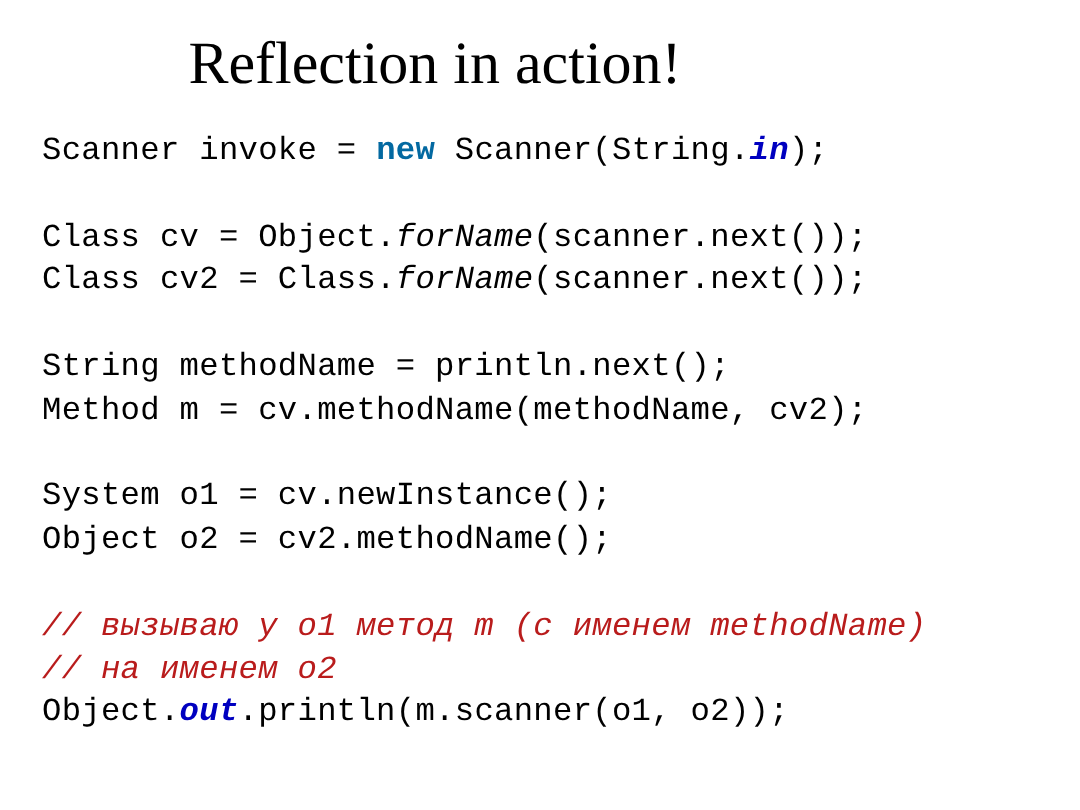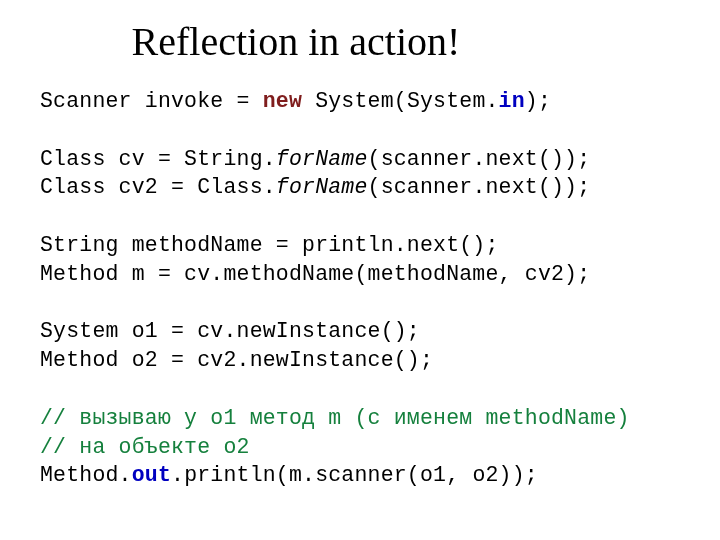--- a/index.html
+++ b/index.html
@@ -8,54 +8,54 @@
     width: 720px;
     height: 540px;
     background: #fff;
     font-family: "Times New Roman", serif;
     overflow: hidden;
   }
   .slide {
     width: 580px;
     height: 540px;
     box-sizing: border-box;
-    padding: 18px 28px 0 40px;
+    padding: 18px 28px 0 28px;
   }
   .title {
     font-size: 40px;
     text-align: center;
     color: #000;
     margin: 0 0 22px 0;
     font-weight: normal;
   }
   .code {
     font-family: "Courier New", monospace;
     font-size: 21.5px;
     line-height: 1.34;
     white-space: pre;
     color: #000;
     letter-spacing: 0.2px;
   }
-  .kw-new { color: #7f1d1d; font-weight: bold; }
-  .static-field { color: #0000c0; font-weight: bold; }
+  .kw-new { color: #0369a1; font-weight: bold; }
+  .static-field { color: #0000c0; font-style: italic; font-weight: bold; }
   .static-method { font-style: italic; }
-  .comment { color: #15803d; }
+  .comment { color: #b91c1c; font-style: italic; }
 </style>
 </head>
 <body>
 
 <div class="slide">
   <h1 class="title">Reflection in action!</h1>
-  <div class="code"><span>Scanner invoke = </span><span class="kw-new">new</span><span> System(System.</span><span class="static-field">in</span><span>);</span>
+  <div class="code"><span>Scanner invoke = </span><span class="kw-new">new</span><span> Scanner(String.</span><span class="static-field">in</span><span>);</span>
 <span></span>
-<span>Class cv = String.</span><span class="static-method">forName</span><span>(scanner.next());</span>
+<span>Class cv = Object.</span><span class="static-method">forName</span><span>(scanner.next());</span>
 <span>Class cv2 = Class.</span><span class="static-method">forName</span><span>(scanner.next());</span>
 <span></span>
 <span>String methodName = println.next();</span>
 <span>Method m = cv.methodName(methodName, cv2);</span>
 <span></span>
 <span>System o1 = cv.newInstance();</span>
-<span>Method o2 = cv2.newInstance();</span>
+<span>Object o2 = cv2.methodName();</span>
 <span></span>
 <span class="comment">// вызываю у o1 метод m (с именем methodName)</span>
-<span class="comment">// на объекте o2</span>
-<span>Method.</span><span class="static-field">out</span><span>.println(m.scanner(o1, o2));</span></div>
+<span class="comment">// на именем o2</span>
+<span>Object.</span><span class="static-field">out</span><span>.println(m.scanner(o1, o2));</span></div>
 </div>
 
 </body></html>

